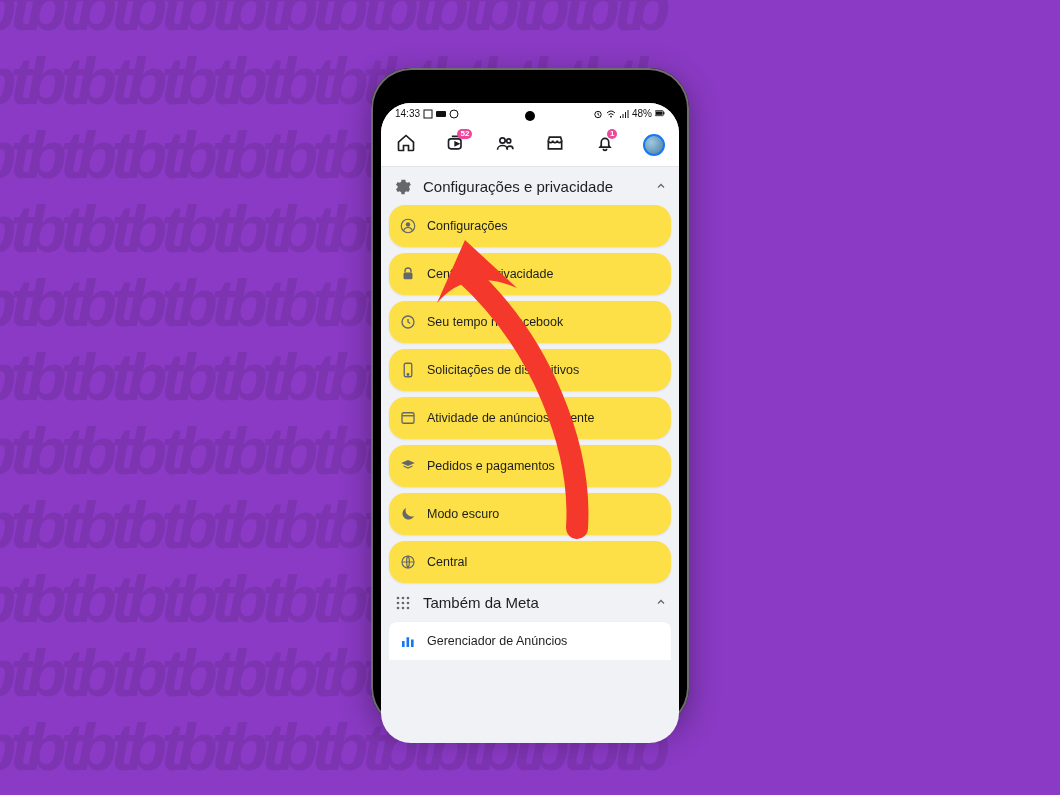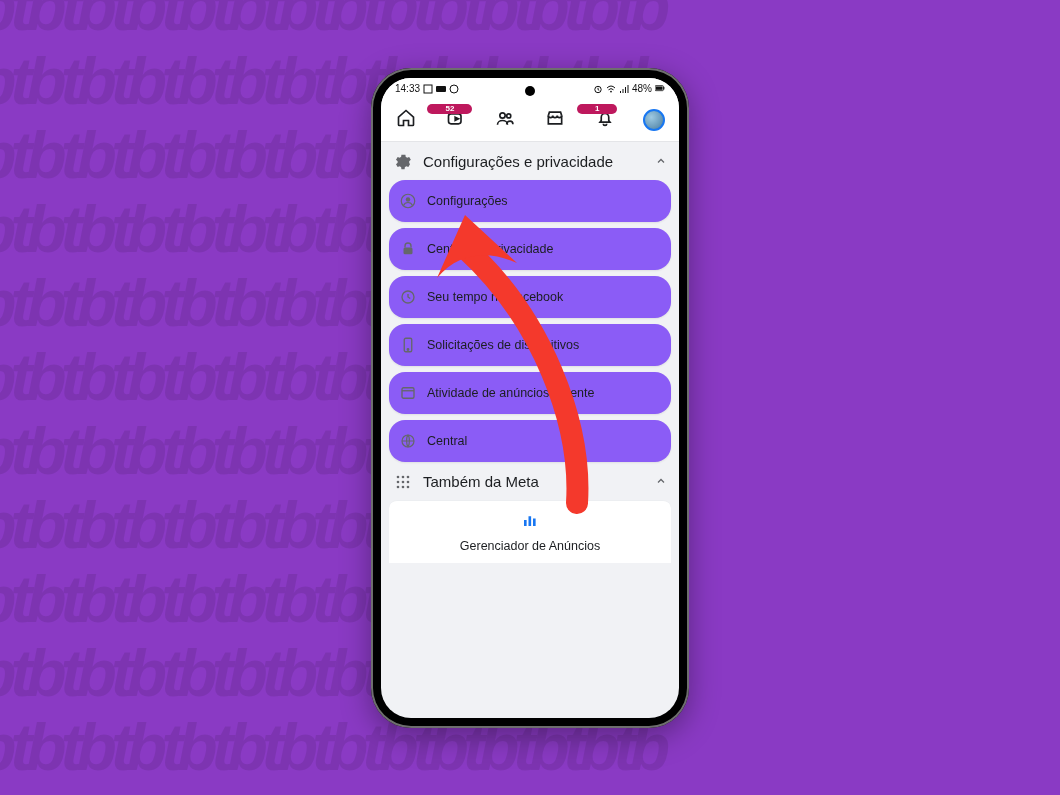--- a/index.html
+++ b/index.html
@@ -37,20 +37,21 @@
     padding: 10px;
     box-shadow: 0 0 0 2px #6e6e6e inset, 0 8px 30px rgba(0,0,0,0.35);
   }
   .screen {
     width: 100%;
     height: 100%;
     background: #f1f2f5;
     border-radius: 30px;
     overflow: hidden;
     position: relative;
+    margin-top: 25px;
   }
   .camera-hole {
     position: absolute;
     top: 8px; left: 50%;
     transform: translateX(-50%);
     width: 10px; height: 10px;
     background: #000;
     border-radius: 50%;
     z-index: 50;
   }
@@ -81,26 +82,26 @@
     display: flex;
     align-items: center;
     justify-content: center;
     position: relative;
     height: 100%;
   }
   .topnav svg { width: 20px; height: 20px; }
   .badge {
     position: absolute;
     top: 4px; right: 8px;
-    background: #be185d;
+    background: #ec4899;
     color: #fff;
     font-size: 8px;
     font-weight: 700;
     border-radius: 8px;
-    padding: 1px 18px;
+    padding: 1px 3px;
     line-height: 1;
     text-align: center;
   }
   .avatar-tab {
     width: 22px; height: 22px;
     border-radius: 50%;
     background: radial-gradient(circle at 35% 35%, #9ec9e2 0%, #6f9fbe 55%, #4a7a99 100%);
     border: 2px solid #1877f2;
   }
   
@@ -118,21 +119,21 @@
     display: flex; align-items:center; justify-content:center;
     color: #65676b;
   }
   .section-header .chev {
     margin-left: auto;
     color: #65676b;
   }
   
   .cards { padding: 0 8px; display:flex; flex-direction:column; gap:6px; }
   .card {
-    background: #8b5cf6;
+    background: #fde047;
     border-radius: 16px;
     box-shadow: 0 1px 2px rgba(0,0,0,0.08);
     padding: 12px 10px;
     display: flex;
     align-items: center;
     gap: 10px;
     font-size: 12.5px;
     color: #1c1e21;
   }
   .card .iconwrap {
@@ -141,21 +142,20 @@
     color: #65676b;
   }
   .meta-item {
     background:#fff;
     padding: 10px 10px;
     display:flex; align-items:center; gap:10px;
     font-size:12.5px; color:#1c1e21;
     border-top:1px solid #eceef1;
     margin: 0 8px;
     border-radius: 8px 8px 0 0;
-    flex-direction: column;
   }
   .meta-item .iconwrap { width:18px; height:18px; display:flex;align-items:center;justify-content:center; }
   
   .arrow {
     position: absolute;
     pointer-events: none;
     z-index: 60;
   }
 </style>
 </head>
@@ -331,20 +331,37 @@
         <span>Solicitações de dispositivos</span>
       </div>
       <div class="card">
         <span class="iconwrap">
           <svg viewBox="0 0 24 24" width="18" height="18" fill="none" stroke="#65676b" stroke-width="1.8">
               <rect x="4" y="5" width="16" height="14" rx="2"></rect>
               <path d="M4 9h16"></path>
             </svg>
         </span>
         <span>Atividade de anúncios recente</span>
+      </div>
+      <div class="card">
+        <span class="iconwrap">
+          <svg viewBox="0 0 24 24" width="18" height="18" fill="#65676b">
+              <path d="M3 8l9-4 9 4-9 4z"></path>
+              <path d="M6 12l6 2.7 6-2.7" fill="none" stroke="#65676b" stroke-width="1.6"></path>
+            </svg>
+        </span>
+        <span>Pedidos e pagamentos</span>
+      </div>
+      <div class="card">
+        <span class="iconwrap">
+          <svg viewBox="0 0 24 24" width="18" height="18" fill="#65676b">
+              <path d="M20 14.5A8 8 0 0 1 9.5 4 8 8 0 1 0 20 14.5z"></path>
+            </svg>
+        </span>
+        <span>Modo escuro</span>
       </div>
       <div class="card">
         <span class="iconwrap">
           <svg viewBox="0 0 24 24" width="18" height="18" fill="none" stroke="#65676b" stroke-width="1.6">
               <circle cx="12" cy="12" r="8"></circle>
               <path d="M4 12h16M12 4c2.5 2.5 2.5 13 0 16M12 4c-2.5 2.5-2.5 13 0 16"></path>
             </svg>
         </span>
         <span>Central</span>
       </div>

